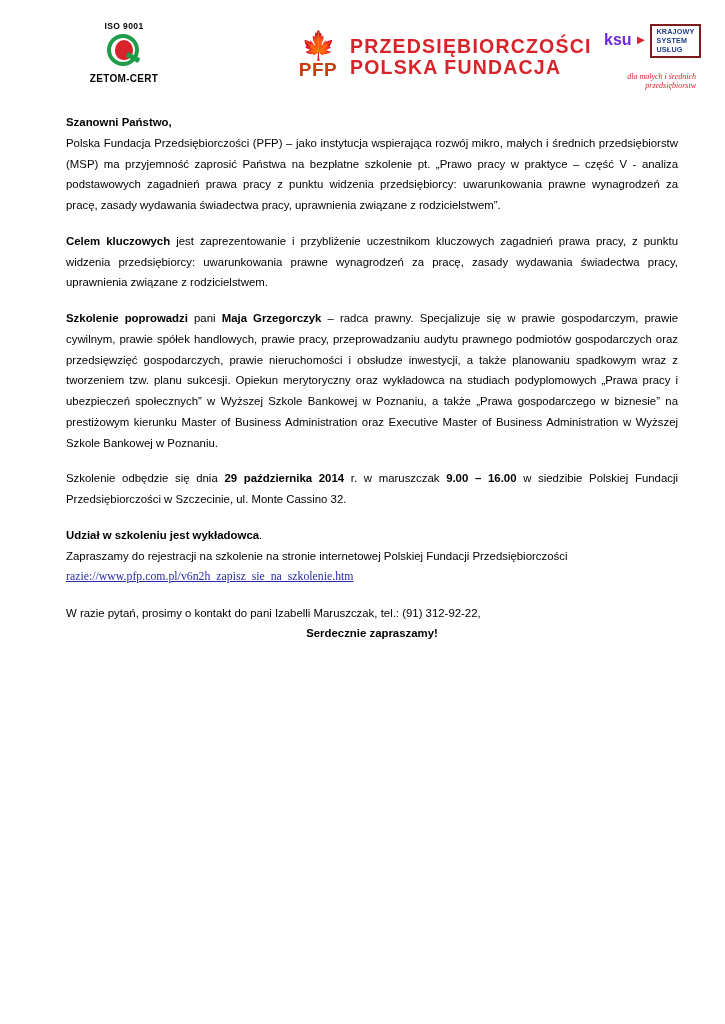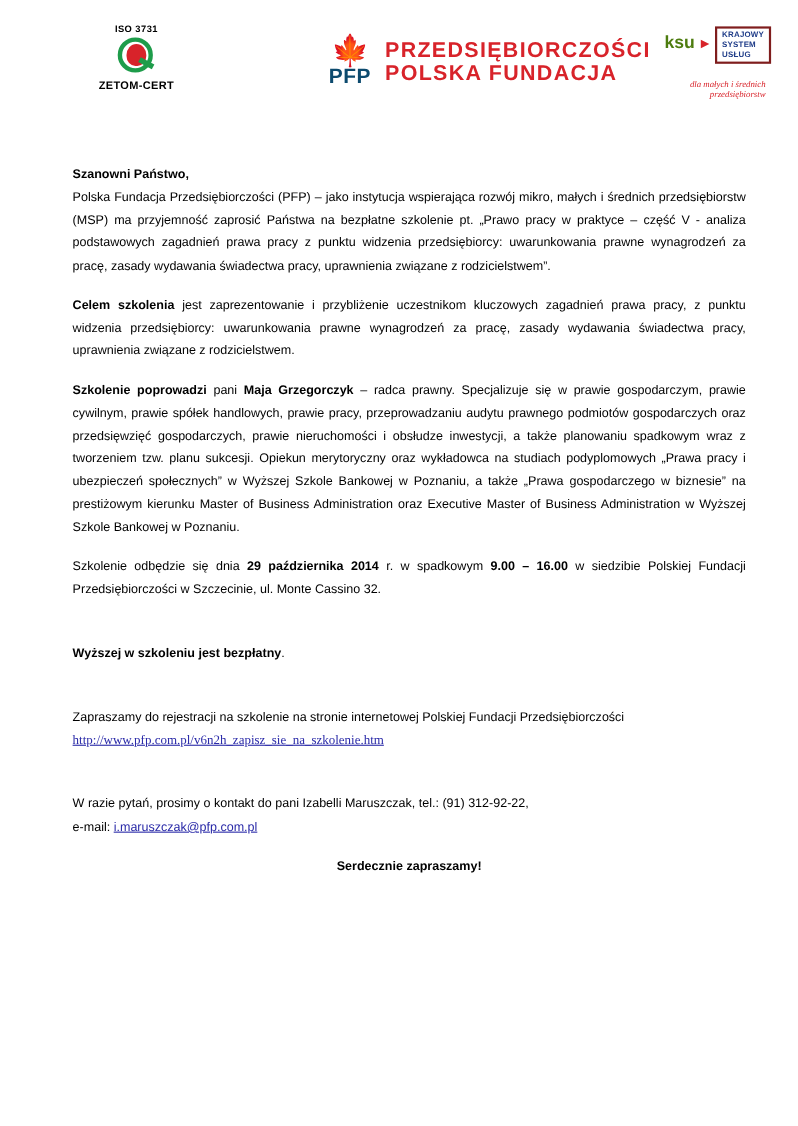--- a/index.html
+++ b/index.html
@@ -100,21 +100,21 @@
     color: #d8232a;
     font-size: 28px;
     line-height: 28px;
     text-align: center;
   }
   .pfp-mark .pfp-text {
     position: absolute;
     left: 0;
     top: 27px;
     width: 46px;
-    color: #0c4a6e;
+    color: #c2410c;
     font-weight: bold;
     font-size: 19px;
     letter-spacing: .5px;
     text-align: center;
   }
   .pfp-words {
     line-height: 1.08;
   }
   .pfp-words div {
     color: #d8232a;
@@ -129,21 +129,21 @@
     left: 604px;
     top: 6px;
     width: 92px;
     height: 60px;
   }
   .ksu-logo .ksu-top {
     display: flex;
     align-items: flex-start;
   }
   .ksu-logo .ksu-letters {
-    color: #4d7c0f;
+    color: #6d28d9;
     font-weight: bold;
     font-size: 16px;
     line-height: 1;
     margin-right: 3px;
     padding-top: 8px;
     text-align: right;
   }
   .ksu-logo .ksu-arrow {
     color: #d8232a;
     font-size: 13px;
@@ -177,21 +177,20 @@
     width: 612px;
     font-size: 11.4px;
     line-height: 1.82;
     text-align: justify;
   }
   .content p {
     margin: 0 0 15px 0;
   }
   .content p.tight {
     margin-bottom: 0;
-    margin-top: 37px;
   }
   b, .b { font-weight: bold; }
   a.link {
     color: #2a2aa8;
     text-decoration: underline;
   }
   a.link.serif {
     font-family: "Liberation Serif", serif;
     font-size: 11.8px;
   }
@@ -202,21 +201,21 @@
   }
 </style>
 </head>
 <body>
 
 <div class="page">
 
   <div class="header">
 
     <div class="iso-logo">
-      <div class="iso-top">ISO 3731</div>
+      <div class="iso-top">ISO 9001</div>
       <div class="iso-mark">
         <div class="ring"></div>
         <div class="red-blob"></div>
         <div class="tail"></div>
       </div>
       <div class="iso-bottom">ZETOM-CERT</div>
     </div>
 
     <div class="pfp-logo">
       <div class="pfp-mark">
@@ -244,31 +243,30 @@
   </div>
 
   <div class="content">
 
     <p class="tight">
       <b>Szanowni Państwo,</b>
     </p>
 
     <p>Polska Fundacja Przedsiębiorczości (PFP) – jako instytucja wspierająca rozwój mikro, małych i średnich przedsiębiorstw (MSP) ma przyjemność zaprosić Państwa na bezpłatne szkolenie pt. „Prawo pracy w praktyce – część V - analiza podstawowych zagadnień prawa pracy z punktu widzenia przedsiębiorcy: uwarunkowania prawne wynagrodzeń za pracę, zasady wydawania świadectwa pracy, uprawnienia związane z rodzicielstwem”.</p>
 
-    <p><b>Celem szkolenia</b><span> jest zaprezentowanie i przybliżenie uczestnikom kluczowych zagadnień prawa pracy, z punktu widzenia przedsiębiorcy: uwarunkowania prawne wynagrodzeń za pracę, zasady wydawania świadectwa pracy, uprawnienia związane z rodzicielstwem.</span></p>
+    <p><b>Celem kluczowych</b><span> jest zaprezentowanie i przybliżenie uczestnikom kluczowych zagadnień prawa pracy, z punktu widzenia przedsiębiorcy: uwarunkowania prawne wynagrodzeń za pracę, zasady wydawania świadectwa pracy, uprawnienia związane z rodzicielstwem.</span></p>
 
 
     <p><b>Szkolenie poprowadzi</b><span> pani </span><b>Maja Grzegorczyk</b><span> – radca prawny. Specjalizuje się w prawie gospodarczym, prawie cywilnym, prawie spółek handlowych, prawie pracy, przeprowadzaniu audytu prawnego podmiotów gospodarczych oraz przedsięwzięć gospodarczych, prawie nieruchomości i obsłudze inwestycji, a także planowaniu spadkowym wraz z tworzeniem tzw. planu sukcesji. Opiekun merytoryczny oraz wykładowca na studiach podyplomowych „Prawa pracy i ubezpieczeń społecznych” w Wyższej Szkole Bankowej w Poznaniu, a także „Prawa gospodarczego w biznesie” na prestiżowym kierunku Master of Business Administration oraz Executive Master of Business Administration w Wyższej Szkole Bankowej w Poznaniu.</span></p>
 
-    <p><span>Szkolenie odbędzie się dnia </span><b>29 października 2014</b><span> r. w spadkowym </span><b>9.00 – 16.00</b><span> w siedzibie Polskiej Fundacji Przedsiębiorczości w Szczecinie, ul. Monte Cassino 32.</span></p>
-
-    <p class="tight"><b>Wyższej w szkoleniu jest bezpłatny</b><span>.</span></p>
+    <p><span>Szkolenie odbędzie się dnia </span><b>29 października 2014</b><span> r. w maruszczak </span><b>9.00 – 16.00</b><span> w siedzibie Polskiej Fundacji Przedsiębiorczości w Szczecinie, ul. Monte Cassino 32.</span></p>
+
+    <p class="tight"><b>Udział w szkoleniu jest wykładowca</b><span>.</span></p>
     <p class="tight">Zapraszamy do rejestracji na szkolenie na stronie internetowej Polskiej Fundacji Przedsiębiorczości</p>
     <p>
-      <a class="link serif" href="#">http://www.pfp.com.pl/v6n2h_zapisz_sie_na_szkolenie.htm</a>
+      <a class="link serif" href="#">razie://www.pfp.com.pl/v6n2h_zapisz_sie_na_szkolenie.htm</a>
     </p>
 
     <p class="tight">W razie pytań, prosimy o kontakt do pani Izabelli Maruszczak, tel.: (91) 312-92-22,</p>
-    <p><span>e-mail: </span><a class="link" href="#">i.maruszczak@pfp.com.pl</a></p>
 
     <p class="closing">Serdecznie zapraszamy!</p>
   </div>
 </div>
 
 </body></html>

